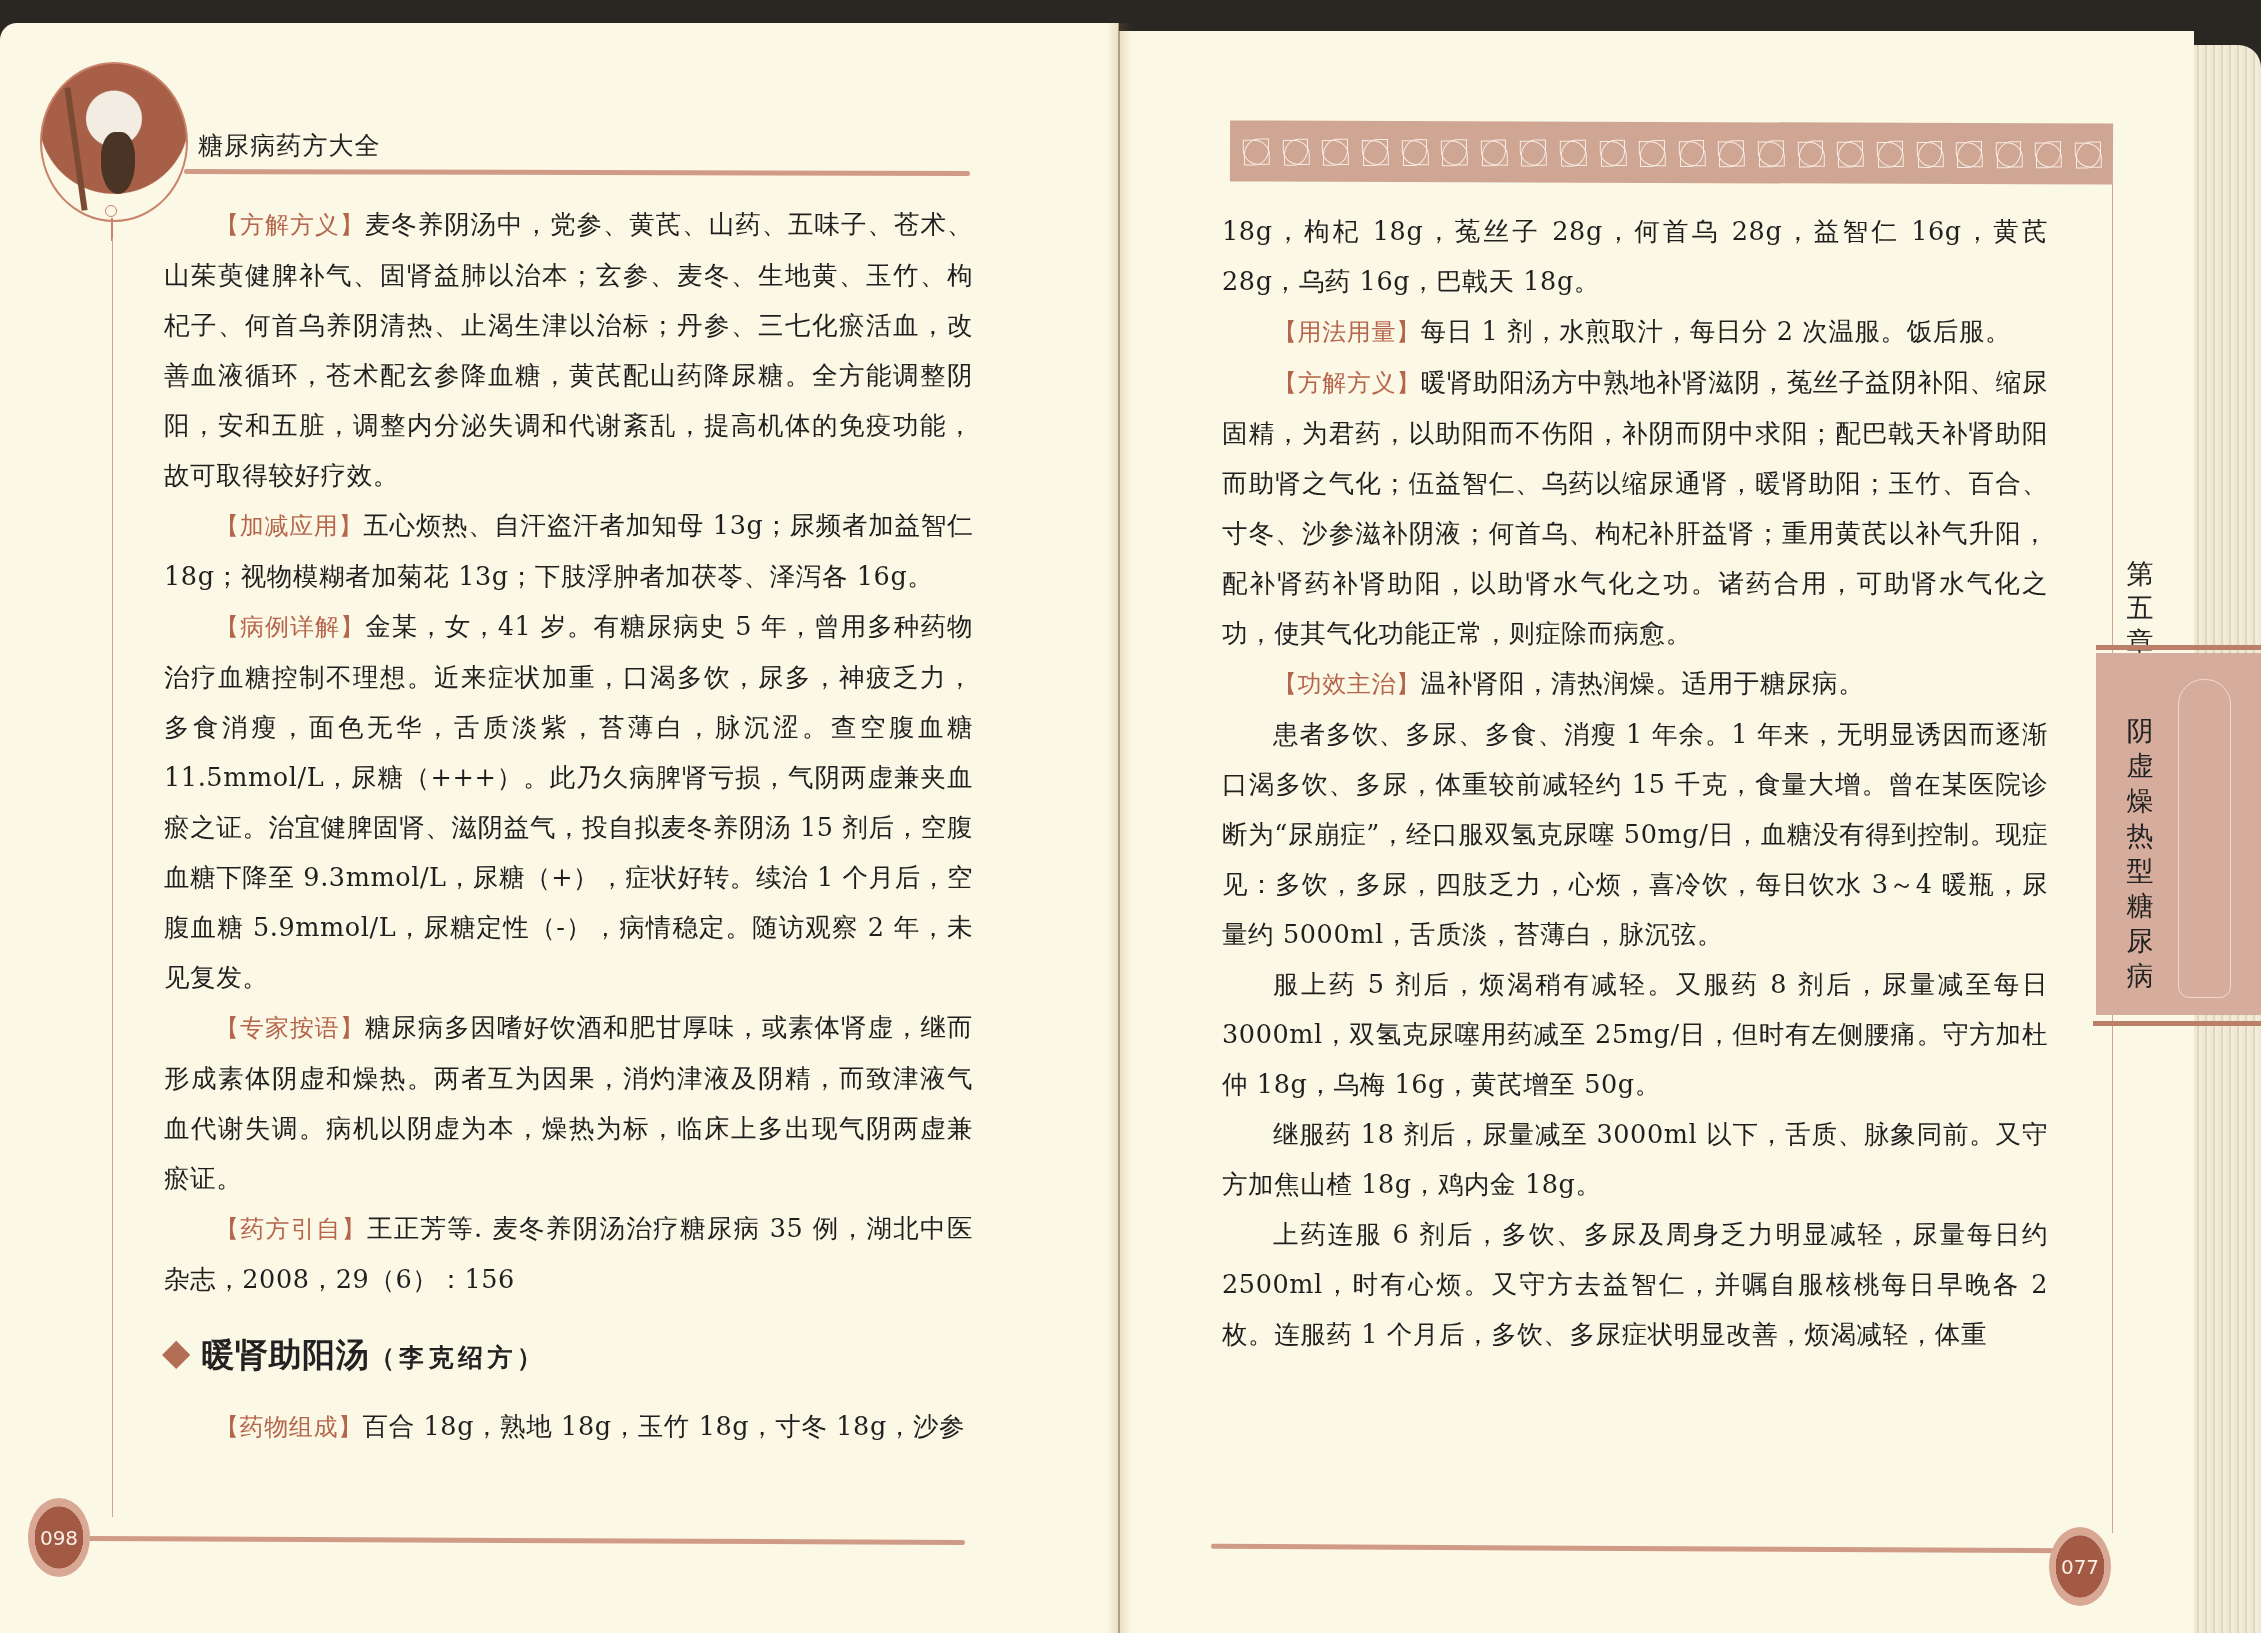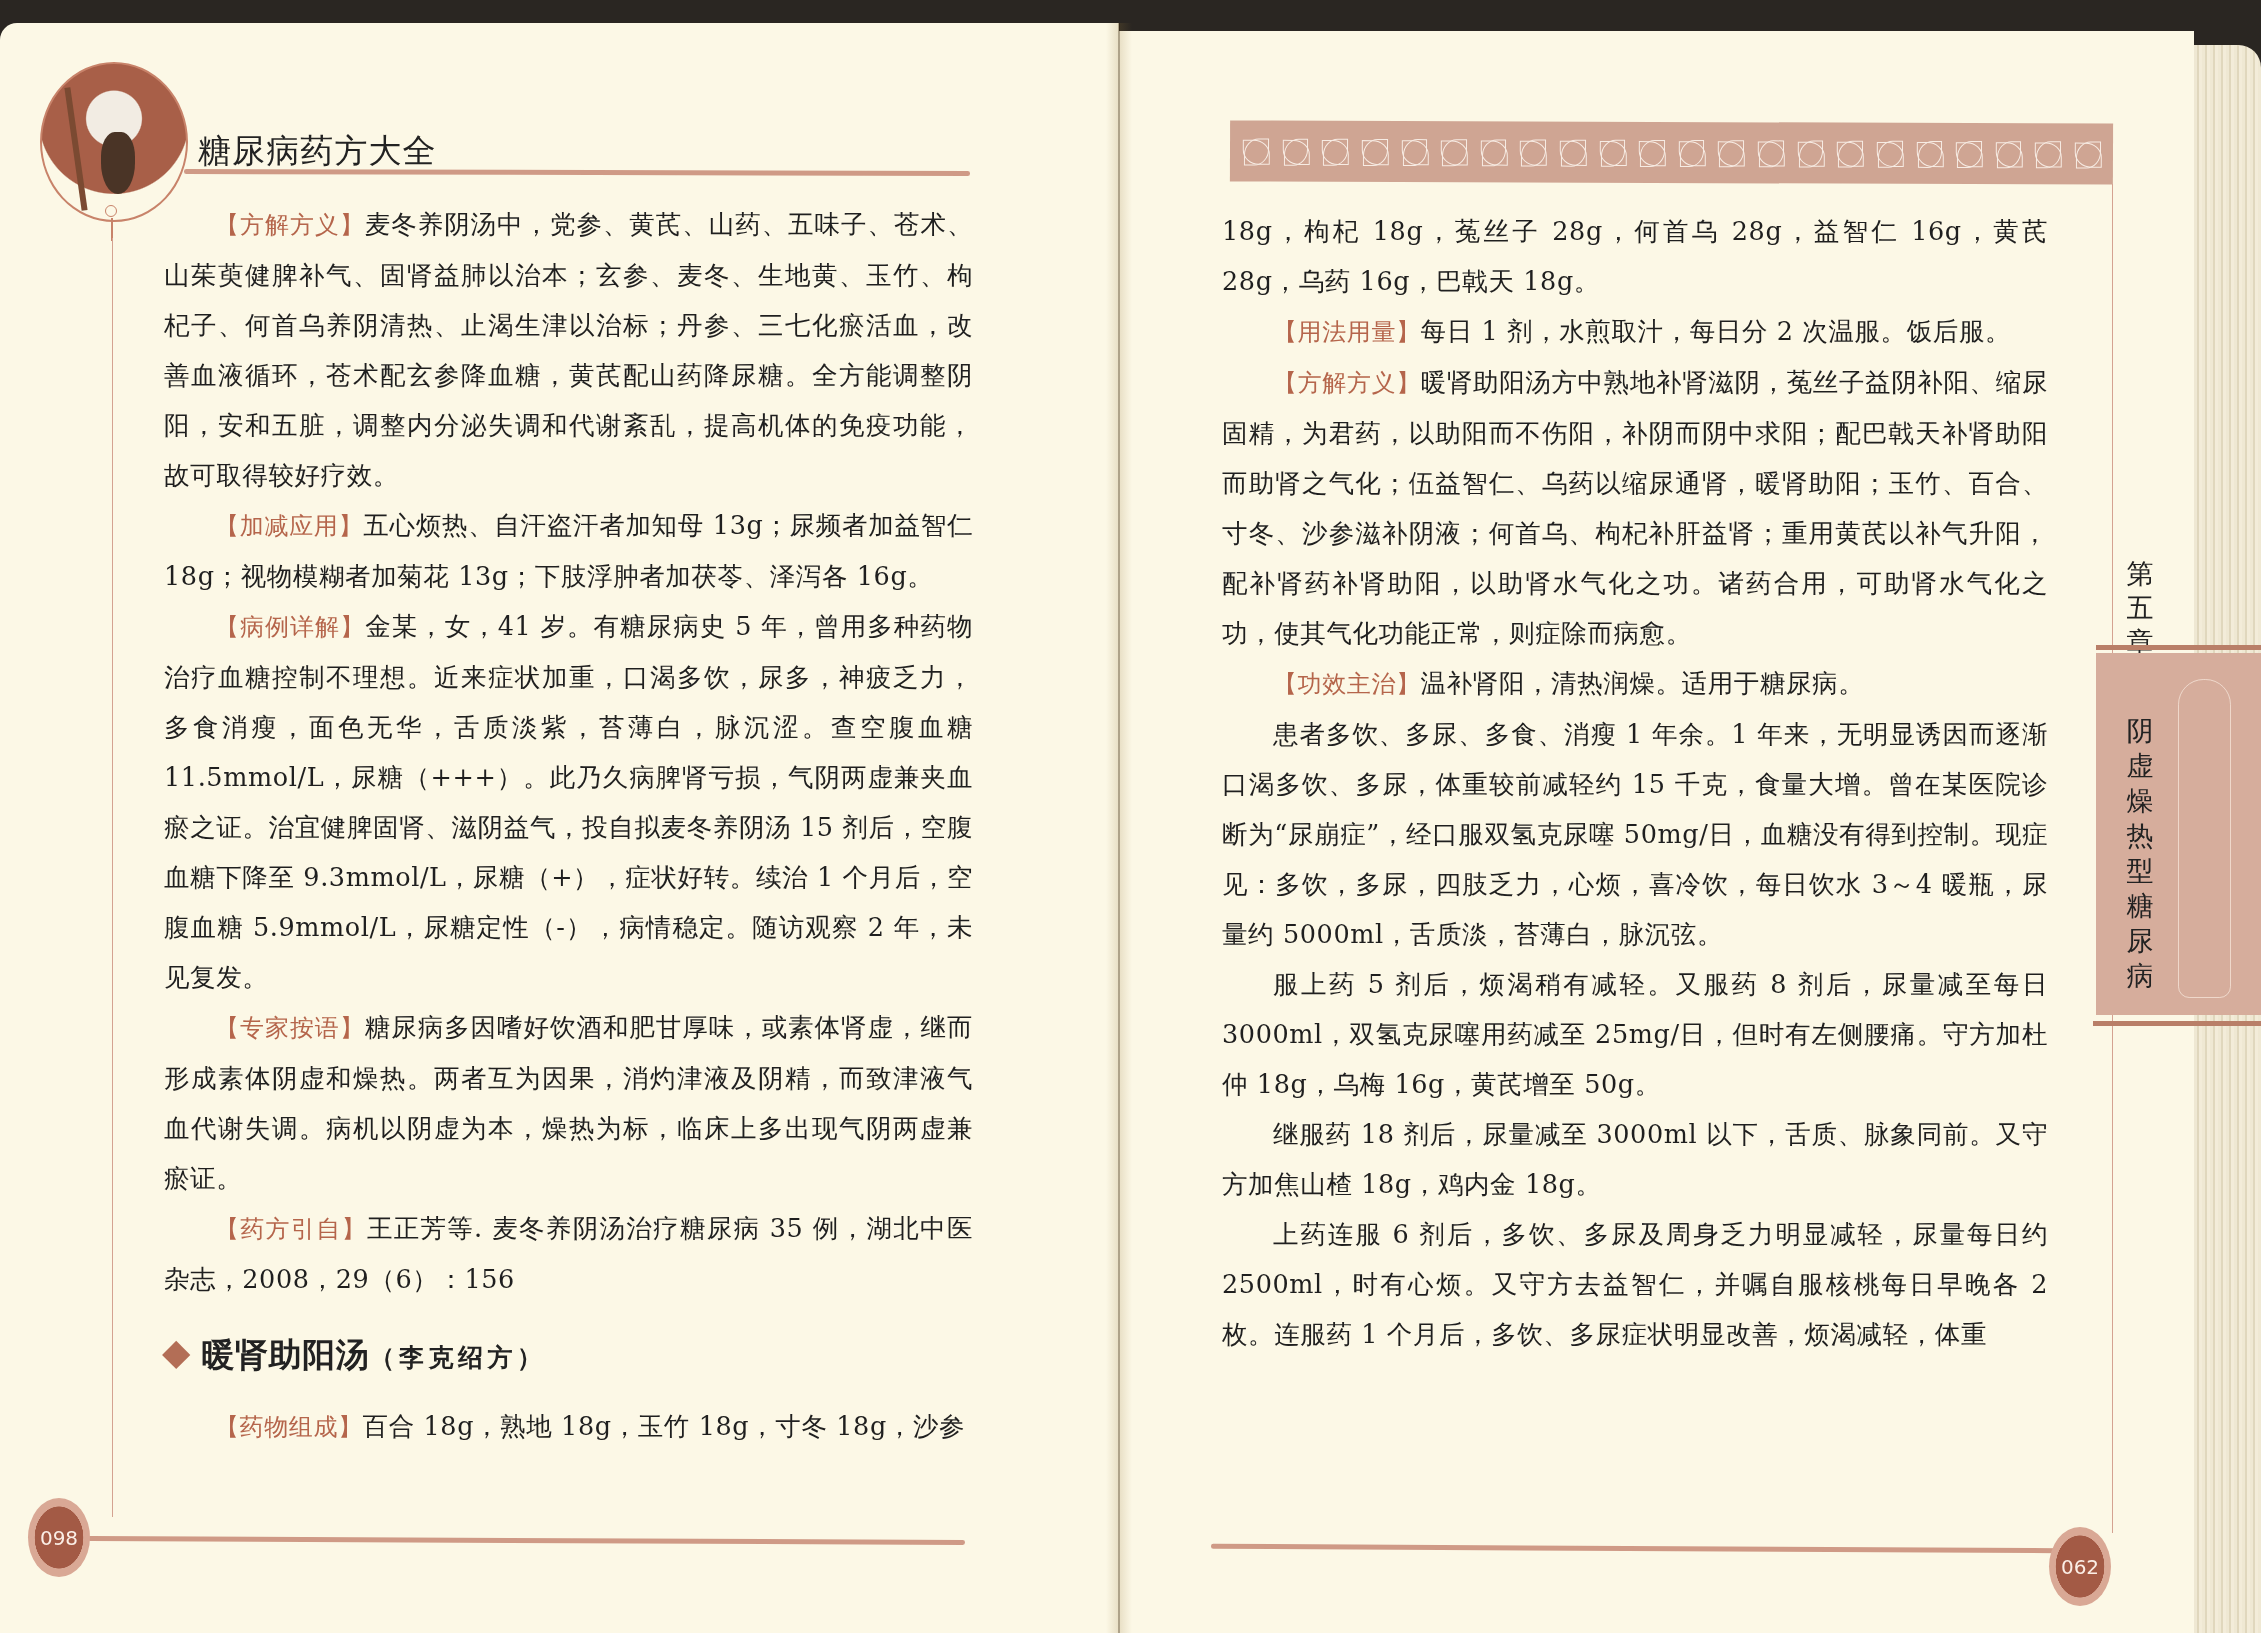--- a/index.html
+++ b/index.html
@@ -27,21 +27,21 @@
   
   #ornament {
     left:40px; top:62px; width:144px; height:156px;
     border:2.3px solid #c8836a; border-radius:50%;
     background:radial-gradient(circle at 50% 35%, #f2ece3 0 22%, #a85f48 23% 60%, #fcf8e6 61%);
   }
   #ornament .staff { position:absolute; left:31px; top:22.6px; width:5.7px; height:124px; background:#7b4a32; transform:rotate(-8deg); }
   #ornament .beard { position:absolute; left:59px; top:68px; width:34px; height:62px; background:#4a3426; border-radius:40% 40% 50% 50%; }
   #ornament-stem { left:111px; top:218px; width:1.7px; height:22.6px; background:#c8836a; }
   #ornament-ring { left:105px; top:205px; width:10.2px; height:10.2px; border:1.7px solid #c8836a; border-radius:50%; background:#fcf8e6; }
-  #book-title { left:198px; top:129px; font-size:33px; color:#222; font-family:Liberation Sans, sans-serif; letter-spacing:1.1px; }
+  #book-title { left:198px; top:129px; font-size:25px; color:#222; font-family:Liberation Sans, sans-serif; letter-spacing:1.1px; }
   #left-header-rule { left:184px; top:170px; width:786px; height:5.1px; background:#cf9a86; border-radius:2.3px; transform:rotate(0.15deg); }
   #left-vrule { left:112px; top:238px; width:1.1px; height:1279px; background:#d4a291; }
   
   .body-text {
     position:absolute;
     font-size:25.5px; line-height:50px; color:#1f1f1f;
     text-align:justify; text-align-last:left;
     letter-spacing:0.6px;
   }
   #left-body { left:164px; top:199px; width:809px; }
@@ -176,14 +176,14 @@
 </div>
 
 <div id="chapter-number" class="abs">第五章</div>
 <div id="chapter-rule-top" class="abs"></div>
 <div id="chapter-tab" class="abs"></div>
 <div class="figure-sketch"></div>
 <div id="chapter-title" class="abs">阴虚燥热型糖尿病</div>
 <div id="chapter-rule-bottom" class="abs"></div>
 
 <div id="right-footer-rule" class="abs"></div>
-<div id="right-page-num" class="page-num">062</div>
+<div id="right-page-num" class="page-num">077</div>
 
 
 </body></html>

